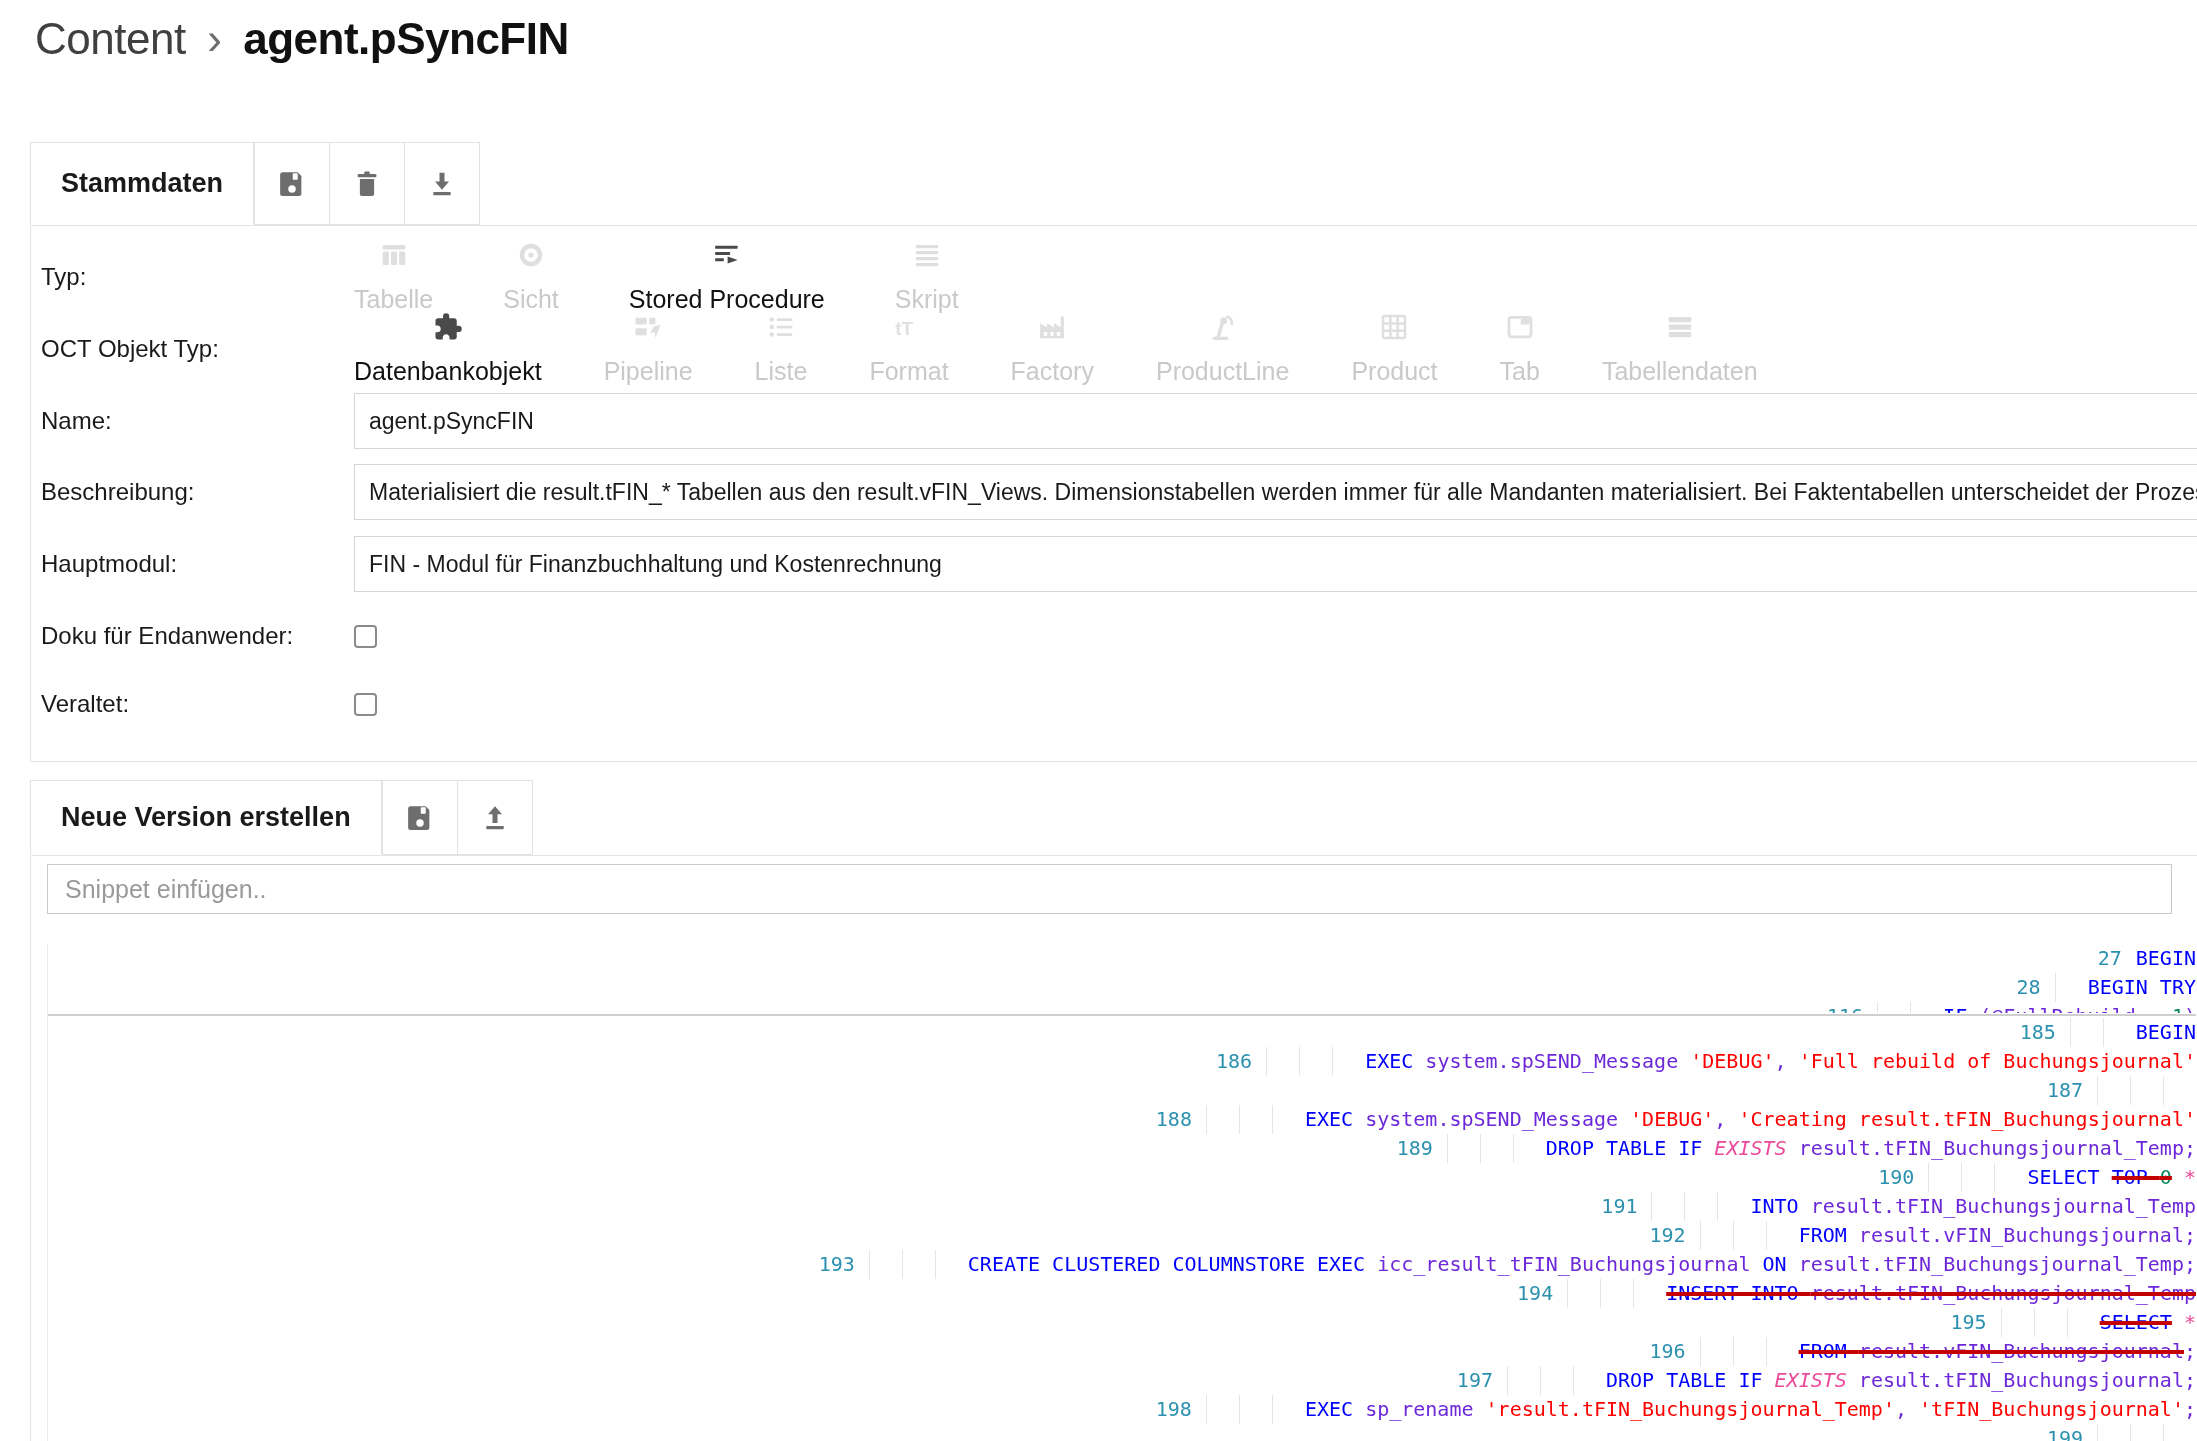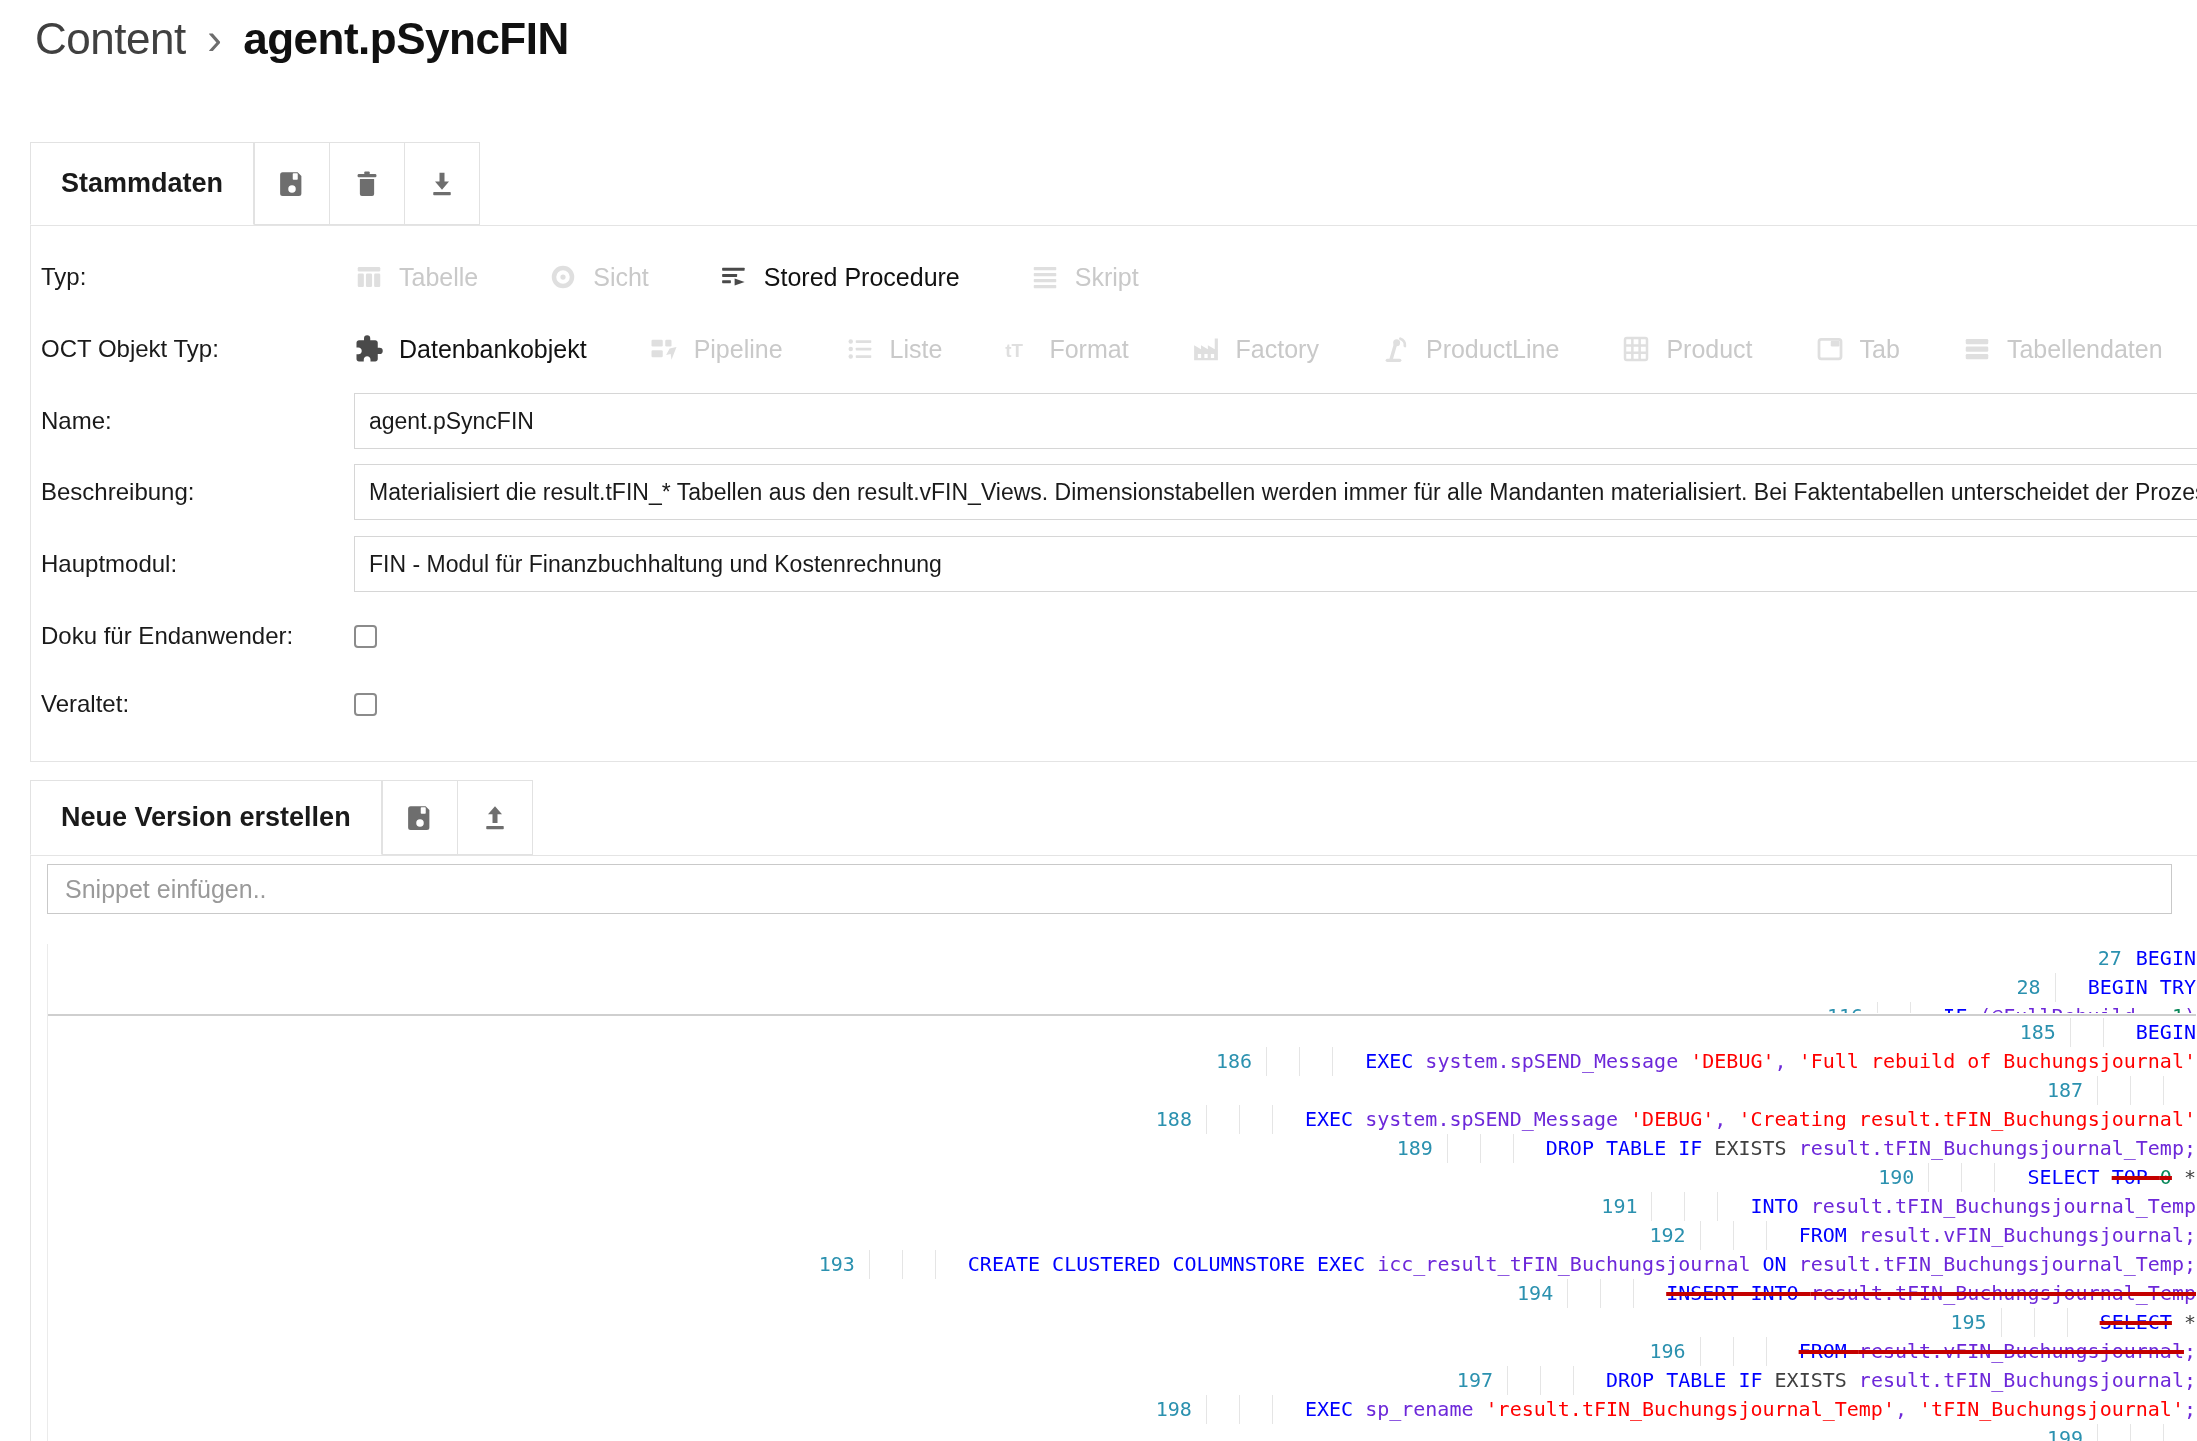--- a/index.html
+++ b/index.html
@@ -27,21 +27,21 @@
   .vbody{top:855px;height:600px;padding:8px 8px 0 16px;border-bottom:none;}
   
   .frow{display:flex;align-items:center;}
   .r-typ{height:70px;}.r-oct{height:74px;}
   .r-inp{height:70px;}.r-in2{height:72px;}
   .r-chk{height:72px;}.r-chk2{height:64px;}
   .flabel{width:313px;font-size:24px;flex:none;}
   .chips{display:flex;align-items:center;flex:1;}
   .chips1{gap:70px;}
   .chips2{gap:62px;}
-  .chip{display:flex;align-items:center;gap:15px;cursor:pointer;white-space:nowrap;}
+  .chip{display:flex;align-items:center;gap:15px;cursor:pointer;white-space:nowrap;flex-direction:column;}
   .chip .cicon svg{width:30px;height:30px;display:block;}
   .chip.selected .cicon{color:#4a4a4a;}
   .chip.selected .clabel{color:#111;}
   .chip.disabled .cicon{color:#dfdfdf;}
   .chip.disabled .clabel{color:#c9c9c9;}
   .clabel{font-size:25px;}
   .tinput{flex:1;height:54px;border:1px solid #d6d6d6;font-size:23px;color:#1a1a1a;
     font-family:"Liberation Sans",sans-serif;padding:0 0 0 14px;outline:none;min-width:0;}
   input.tinput::placeholder{color:#9b9b9b;}
   .cbx{appearance:none;-webkit-appearance:none;width:23px;height:23px;border:2px solid #8b8b8b;
@@ -53,21 +53,21 @@
   
   .editor{margin-top:30px;border-left:1px solid #ebebeb;font-family:"DejaVu Sans Mono",monospace;
     font-size:20px;cursor:text;}
   .cl{display:flex;height:29px;line-height:29px;white-space:pre;justify-content:flex-end;}
   .cl.clip{height:11px;overflow:hidden;}
   .ln{width:50px;flex:none;text-align:right;color:#2b91af;user-select:none;}
   .code{padding-left:14px;display:flex;}
   .g{display:inline-block;width:32px;border-left:1px solid #e5e5e5;flex:none;}
   .tok-kw{color:#0000ff;}
   .tok-str{color:#ff0000;}
-  .tok-op{color:#404040;}
+  .tok-op{color:#ec4899;font-style:italic;}
   .tok-num{color:#09885a;}
   .tok-id{color:#6d28d9;}
   .s{text-decoration:line-through;text-decoration-color:#c40000;text-decoration-thickness:3.5px;}
   .cdiv{border-top:2px solid #cfcfcf;margin:1px 0 2px 0;}
 </style>
 </head>
 <body>
 
 <div class="hdr">
   <span class="crumb">Content</span>

